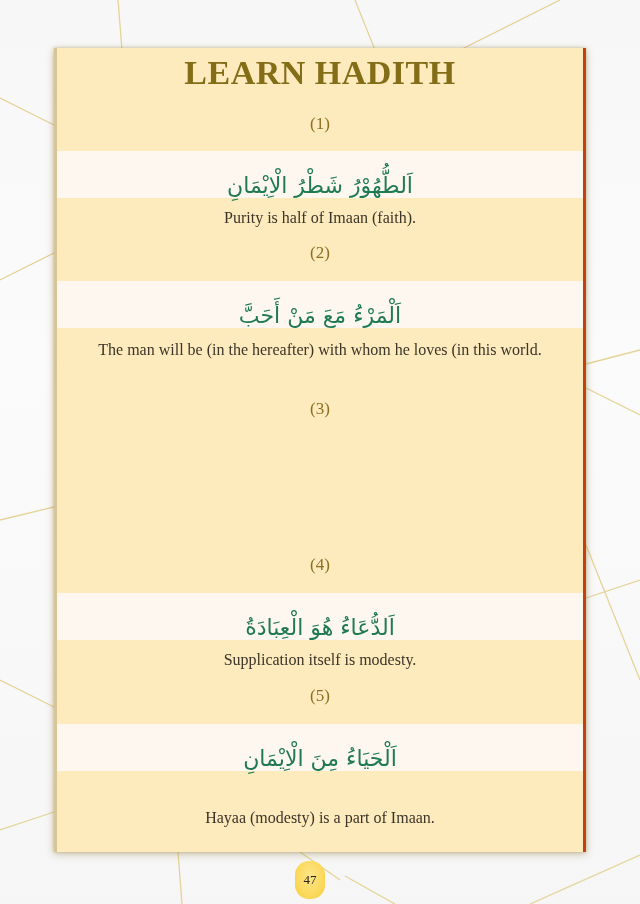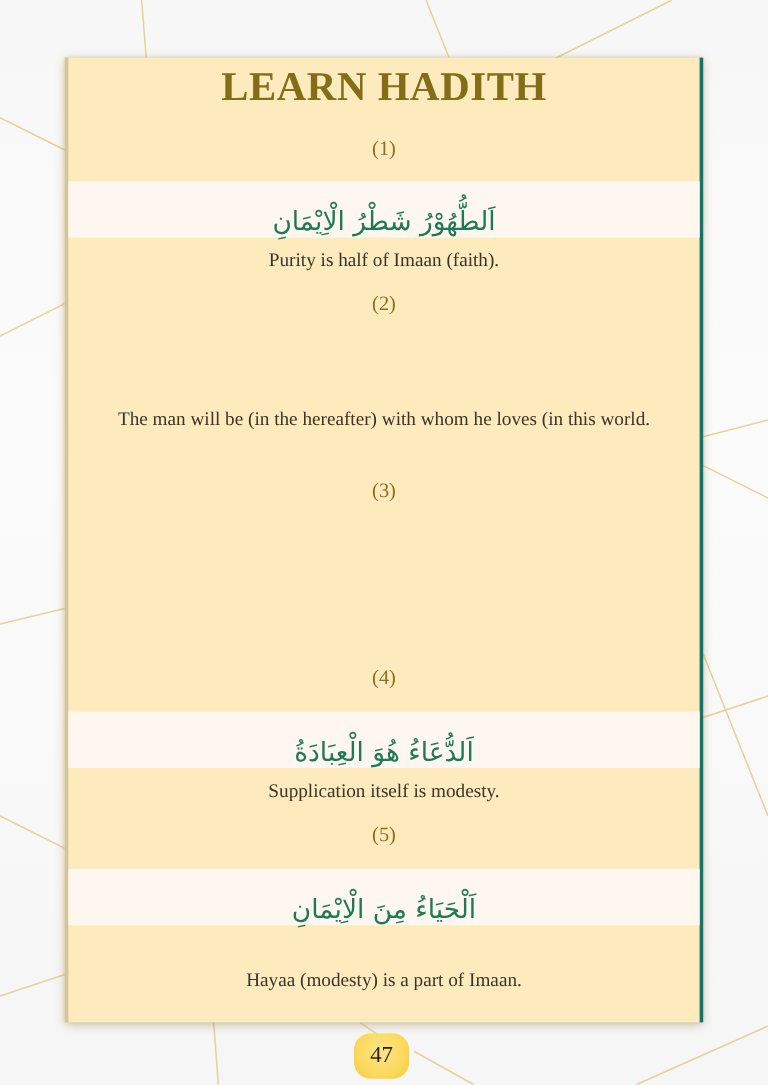--- a/index.html
+++ b/index.html
@@ -9,21 +9,21 @@
     background: linear-gradient(180deg, #f7f7f7 0%, #fbfbfb 40%, #f6f6f6 100%);
     font-family: "DejaVu Serif", "Liberation Serif", serif;
   }
   .bg-lines { position: absolute; left: 0; top: 0; width: 640px; height: 904px; }
   .card {
     position: absolute;
     left: 54px; top: 48px;
     width: 532px; height: 804px;
     background: #fdebbd;
     border-left: 3px solid #d5c599;
-    border-right: 3px solid #0f766e;
+    border-right: 3px solid #c2410c;
     box-shadow: 0 2px 8px rgba(150,130,70,0.45), 0 0 3px rgba(150,130,70,0.4);
   }
   .title {
     position: absolute; left: 0; right: 0; top: 6px;
     text-align: center;
     font-family: "Liberation Serif", "DejaVu Serif", serif;
     font-weight: bold;
     font-size: 34px;
     letter-spacing: 0.5px;
     color: #836d17;
@@ -53,26 +53,26 @@
     position: absolute; left: 10px; right: 10px;
     text-align: center;
     font-family: "Liberation Serif", "DejaVu Serif", serif;
     font-size: 16px;
     line-height: 25px;
     color: #3b3428;
   }
   .page-badge {
     position: absolute;
     left: 295px; top: 861px;
-    width: 46px; height: 38px;
+    width: 30px; height: 38px;
     border-radius: 14px;
     background: radial-gradient(ellipse at 50% 40%, #fde58a 0%, #fbd95c 60%, #f3c93a 100%);
     display: flex; align-items: center; justify-content: center;
     font-family: "Liberation Serif", serif;
-    font-size: 19px;
+    font-size: 13px;
     color: #2b2414;
   }
 </style>
 </head>
 <body>
 
 <svg class="bg-lines" viewBox="0 0 640 904">
   <g stroke="#e2cf8f" stroke-width="1.3" fill="none" opacity="0.9">
     <line x1="118" y1="0" x2="122" y2="50"></line>
     <line x1="355" y1="0" x2="375" y2="50"></line>
@@ -96,20 +96,23 @@
 <div class="card">
   <div class="title">LEARN HADITH</div>
 
   <div class="num" style="top:66px;">(1)</div>
   <div class="band" style="top:103px;">
     <span class="arabic">اَلطُّهُوْرُ شَطْرُ الْاِيْمَانِ</span>
   </div>
   <div class="english" style="top:157px;">Purity is half of Imaan (faith).</div>
 
   <div class="num" style="top:195px;">(2)</div>
+  <div class="band" style="top:233px;">
+    <span class="arabic">اَلْمَرْءُ مَعَ مَنْ أَحَبَّ</span>
+  </div>
   <div class="english" style="top:289px;text-align:center;">The man will be (in the hereafter) with whom he loves (in this world.</div>
 
   <div class="num" style="top:351px;">(3)</div>
 
   <div class="num" style="top:507px;">(4)</div>
   <div class="band" style="top:545px;">
     <span class="arabic">اَلدُّعَاءُ هُوَ الْعِبَادَةُ</span>
   </div>
   <div class="english" style="top:599px;">Supplication itself is modesty.</div>
 

